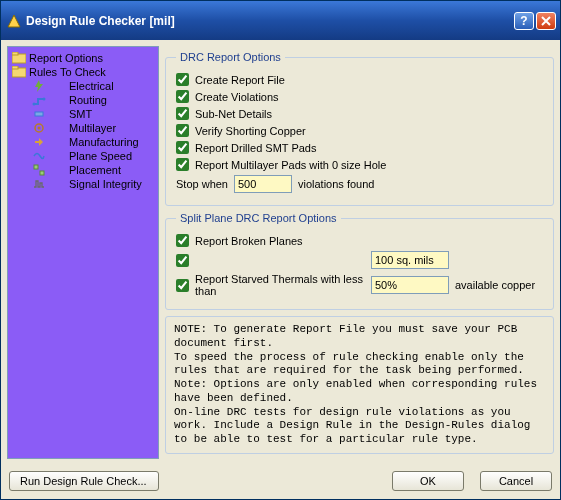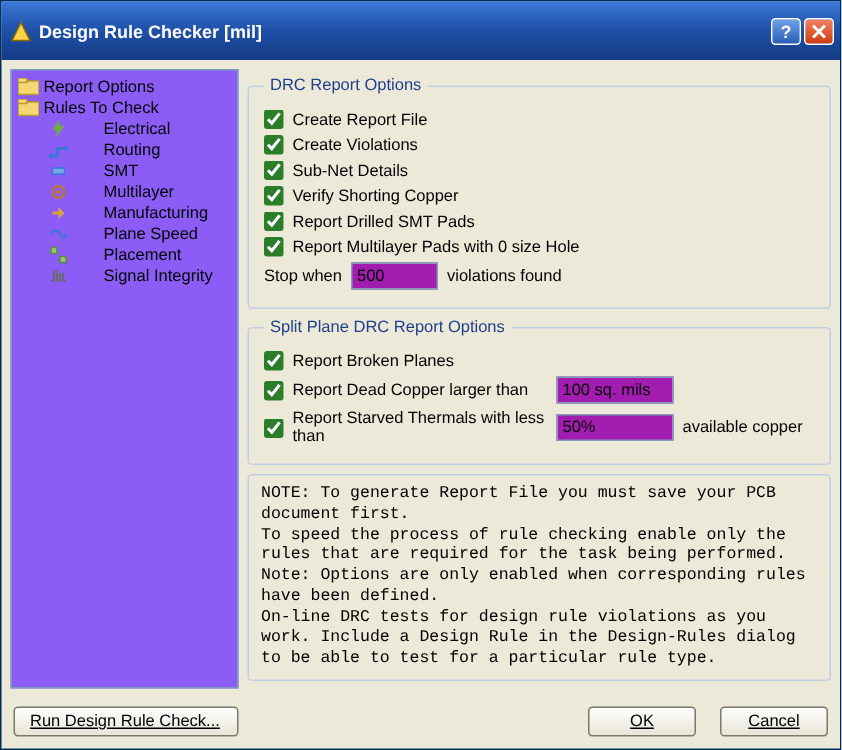--- a/index.html
+++ b/index.html
@@ -99,21 +99,21 @@
   input[type=checkbox] {
     width:13px; height:13px;
     accent-color:#2a7e2a;
     margin:0;
   }
   input[type=text] {
     border:1px solid #7f9db9;
     height:18px;
     padding:1px 3px;
     font: inherit;
-    background:#a21caf;
+    background:#fef9c3;
   }
   .notes {
     border:1px solid #bfcfe3;
     border-radius:3px;
     padding:6px 8px;
     font-size:11px;
     color:#000;
     line-height:1.25;
     flex-shrink:0;
     font-family:Liberation Mono, monospace;
@@ -126,21 +126,20 @@
   .footer .spacer { flex:1; }
   .btn {
     background: linear-gradient(#fefefe, #e7e5d7);
     border:1px solid #7a7a6a;
     border-radius:3px;
     padding: 3px 14px;
     font: inherit;
     cursor:pointer;
     min-width:72px;
     text-align:center;
-    text-decoration:underline;
   }
   .btn-run { min-width:150px; text-align:left; padding:3px 10px; }
   .btn + .btn { margin-left:16px; }
   .stopwhen-input { width:58px; }
   .dc-input { width:78px; }
   .st-input { width:78px; }
   .label-plain { white-space:nowrap; }
 </style>
 </head>
 <body>
@@ -287,21 +286,20 @@
 
       <fieldset>
         <legend>Split Plane DRC Report Options</legend>
         <div class="row check">
           <input type="checkbox" checked="" style="">
           <label><span>Report Broken Planes</span></label>
         </div>
         <div class="row">
           <div class="check" style="flex:1">
             <input type="checkbox" checked="" style="">
-            <label><span>Report Dead Copper larger than</span></label>
           </div>
           <input type="text" class="dc-input" value="100 sq. mils" style="">
           <span style="width:88px"></span>
         </div>
         <div class="row">
           <div class="check" style="flex:1">
             <input type="checkbox" checked="" style="">
             <label><span>Report Starved Thermals with less than</span></label>
           </div>
           <input type="text" class="st-input" value="50%" style="">

